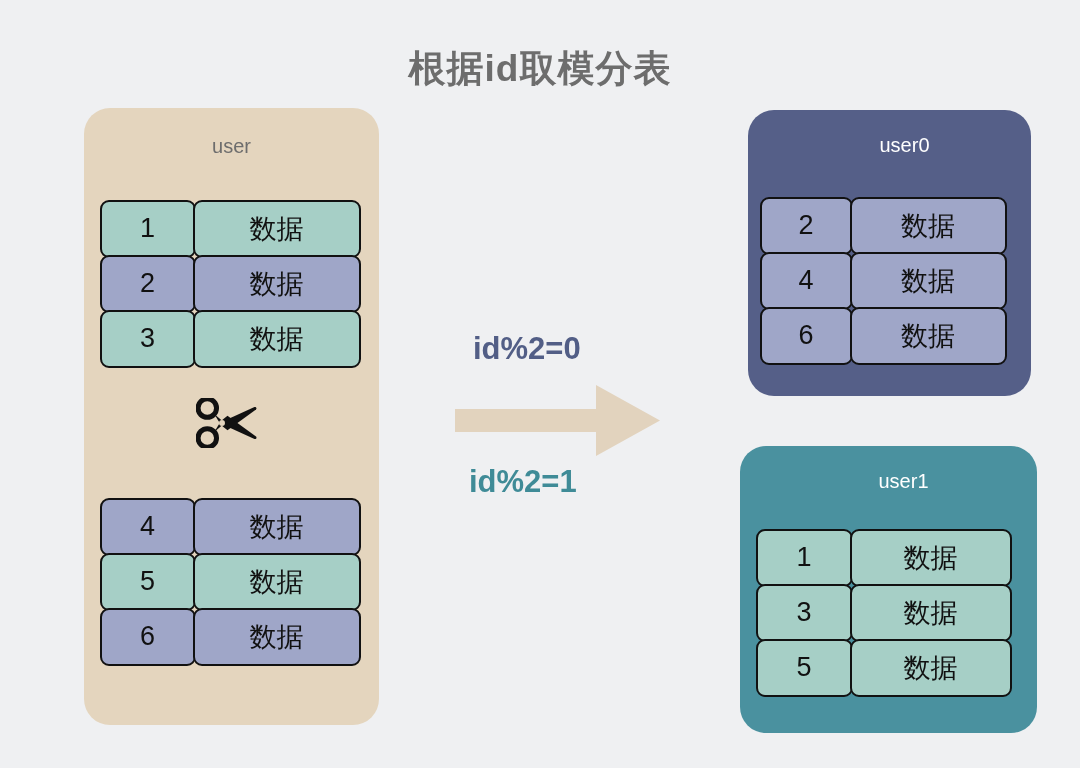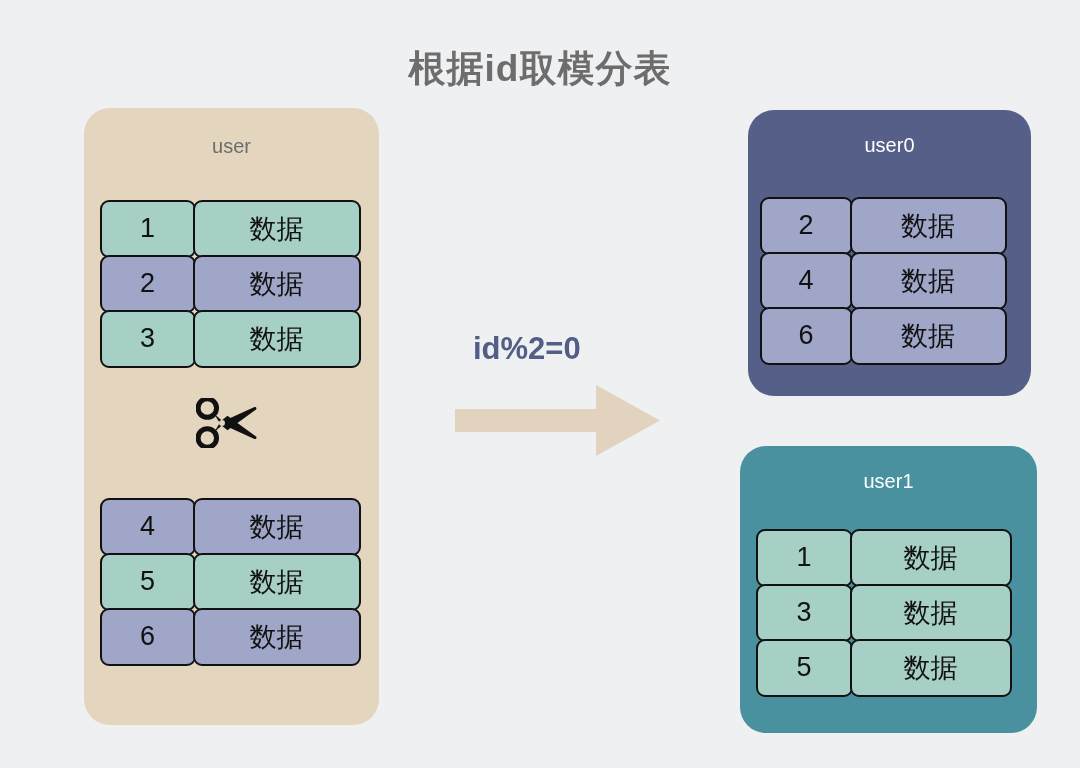--- a/index.html
+++ b/index.html
@@ -71,20 +71,21 @@
     font-weight: normal;
   }
   .panel-source .panel-title {
     top: 27px;
     color: #6d6d6d;
   }
   .panel-shard0 .panel-title,
   .panel-shard1 .panel-title {
     top: 24px;
     color: #ffffff;
+    padding-left: 15px;
   }
 
   
   .table {
     position: absolute;
     display: flex;
     flex-direction: column;
   }
   .row {
     display: flex;
@@ -222,20 +223,21 @@
   </div>
 
   <div class="arrow-label label-mod0">id%2=0</div>
 
   <div class="arrow">
     <svg viewBox="0 0 205 75" xmlns="http://www.w3.org/2000/svg">
       <path d="M0 26 L141 26 L141 2 L205 37.5 L141 73 L141 49 L0 49 Z" fill="#e2d3be"></path>
     </svg>
   </div>
 
+  <div class="arrow-label label-mod1">id%2=1</div>
 
   <div class="panel panel-shard0">
     <div class="panel-title">user0</div>
   </div>
 
   <div class="table table-shard0">
     <div class="row">
       <div class="cell cell-id purple">2</div>
       <div class="cell cell-data purple">数据</div>
     </div>

